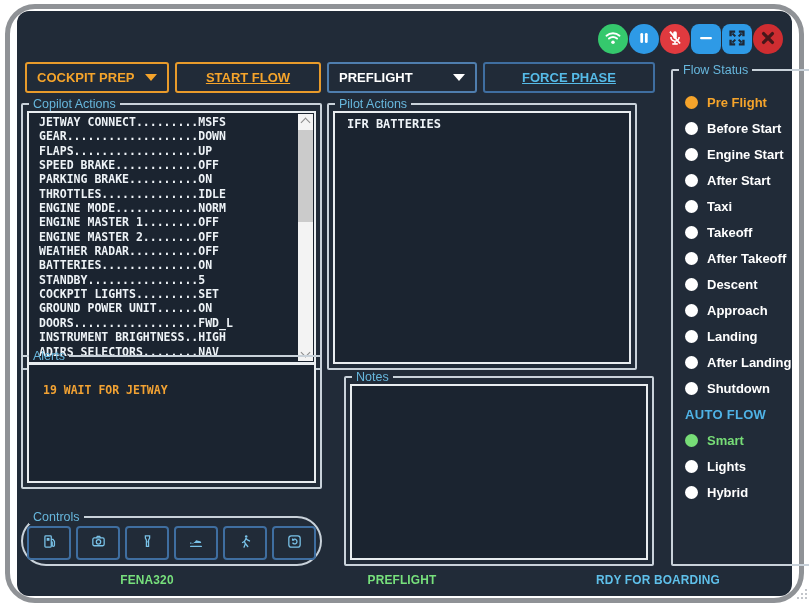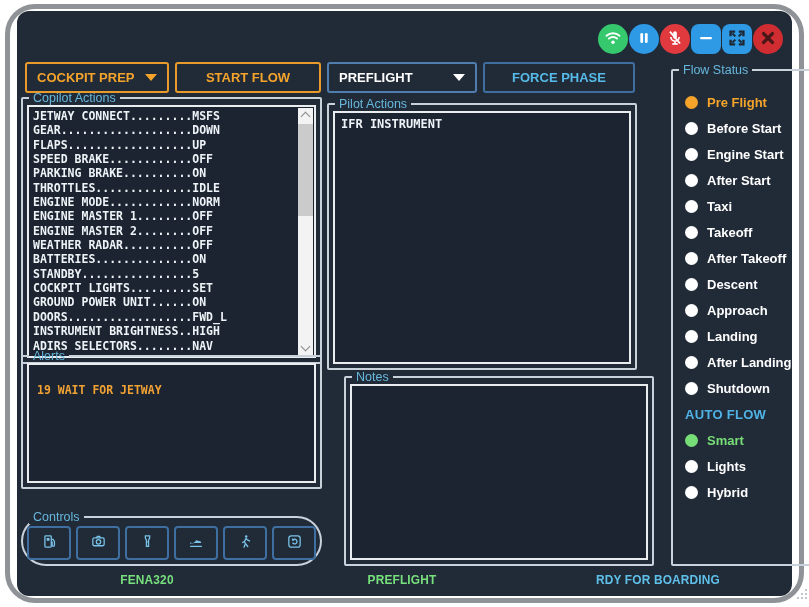--- a/index.html
+++ b/index.html
@@ -20,32 +20,32 @@
   .bg-blue{background:#2e9ae6;}
   .bg-red{background:#e03a3f;}
   .bg-dred{background:#cf2d31;}
 
   
   .dd,.btn{position:absolute;top:51px;height:31px;box-sizing:border-box;border-radius:3px;
            background:#212b38;font-size:13px;cursor:pointer;}
   .dd{display:flex;align-items:center;justify-content:space-between;padding:0 10px;}
   .dd-orange{border:2px solid #e89b2b;color:#f5a42b;font-weight:bold;}
   .dd-blue{border:2px solid #4f7eae;color:#ffffff;font-weight:600;}
-  .btn{display:flex;align-items:center;justify-content:center;font-weight:bold;}
+  .btn{display:flex;align-items:center;justify-content:center;font-weight:bold;text-decoration:underline;}
   .btn-orange{border:2px solid #e89b2b;color:#f5a42b;}
   .btn-blue{border:2px solid #3f6ea0;color:#56bbe8;}
   .dd-arrow{width:0;height:0;border-left:6px solid transparent;border-right:6px solid transparent;
             border-top:7px solid currentColor;}
 
   
   fieldset{position:absolute;margin:0;padding:0;border:2px solid #c9d2da;border-radius:2px;
            box-sizing:border-box;}
   legend{margin-left:6px;padding:0 4px;font-size:12.5px;color:#67b7dd;}
   .listbox{position:absolute;left:4px;right:4px;top:0;bottom:4px;
-           border:2px solid #e9edf0;background:#1b2430;overflow:hidden;}
+           border:2px solid #e9edf0;background:#1b2430;overflow:hidden;padding-left:6px;}
   .mono{font-family:"DejaVu Sans Mono","Liberation Mono",monospace;font-weight:bold;
         color:#eef3f7;white-space:pre;}
   .list-row{font-size:11.5px;line-height:14.35px;padding-left:4px;}
   .copilot-pad{padding-top:2px;}
 
   
   .sb{position:absolute;top:1px;right:1px;bottom:1px;width:15px;background:#f3f3f3;}
   .sb-btn{position:absolute;left:0;width:15px;height:15px;cursor:pointer;}
   .sb-up{top:0;}
   .sb-down{bottom:0;}
@@ -146,23 +146,23 @@
 
   <div class="dd dd-orange" style="left:8px;width:144px;">
     <span>COCKPIT PREP</span>
     <span class="dd-arrow"></span>
   </div>
   <button class="btn btn-orange" style="left:158px;width:146px;">START FLOW</button>
   <div class="dd dd-blue" style="left:310px;width:150px;">
     <span>PREFLIGHT</span>
     <span class="dd-arrow"></span>
   </div>
-  <button class="btn btn-blue" style="left:466px;width:152px;">FORCE PHASE</button>
-
-  <fieldset style="left:4px;top:80px;width:301px;height:273px;">
+  <button class="btn btn-blue" style="left:466px;width:172px;">FORCE PHASE</button>
+
+  <fieldset style="left:4px;top:86px;width:301px;height:273px;">
     <legend>Copilot Actions</legend>
     <div class="listbox copilot-pad">
       <div class="mono list-row">JETWAY CONNECT.........MSFS</div>
       <div class="mono list-row">GEAR...................DOWN</div>
       <div class="mono list-row">FLAPS..................UP</div>
       <div class="mono list-row">SPEED BRAKE............OFF</div>
       <div class="mono list-row">PARKING BRAKE..........ON</div>
       <div class="mono list-row">THROTTLES..............IDLE</div>
       <div class="mono list-row">ENGINE MODE............NORM</div>
       <div class="mono list-row">ENGINE MASTER 1........OFF</div>
@@ -183,21 +183,21 @@
         <span class="sb-btn sb-down">
             <span class="chev chev-down"></span>
           </span>
       </div>
     </div>
   </fieldset>
 
   <fieldset style="left:310px;top:86px;width:310px;height:273px;">
     <legend>Pilot Actions</legend>
     <div class="listbox">
-      <div class="mono pilot-row">IFR INSTRUMENT</div>
+      <div class="mono pilot-row">IFR BATTERIES</div>
     </div>
   </fieldset>
 
   <fieldset style="left:4px;top:338px;width:301px;height:140px;">
     <legend>Alerts</legend>
     <div class="listbox">
       <div class="mono alert-row">19 WAIT FOR JETWAY</div>
     </div>
   </fieldset>
 

